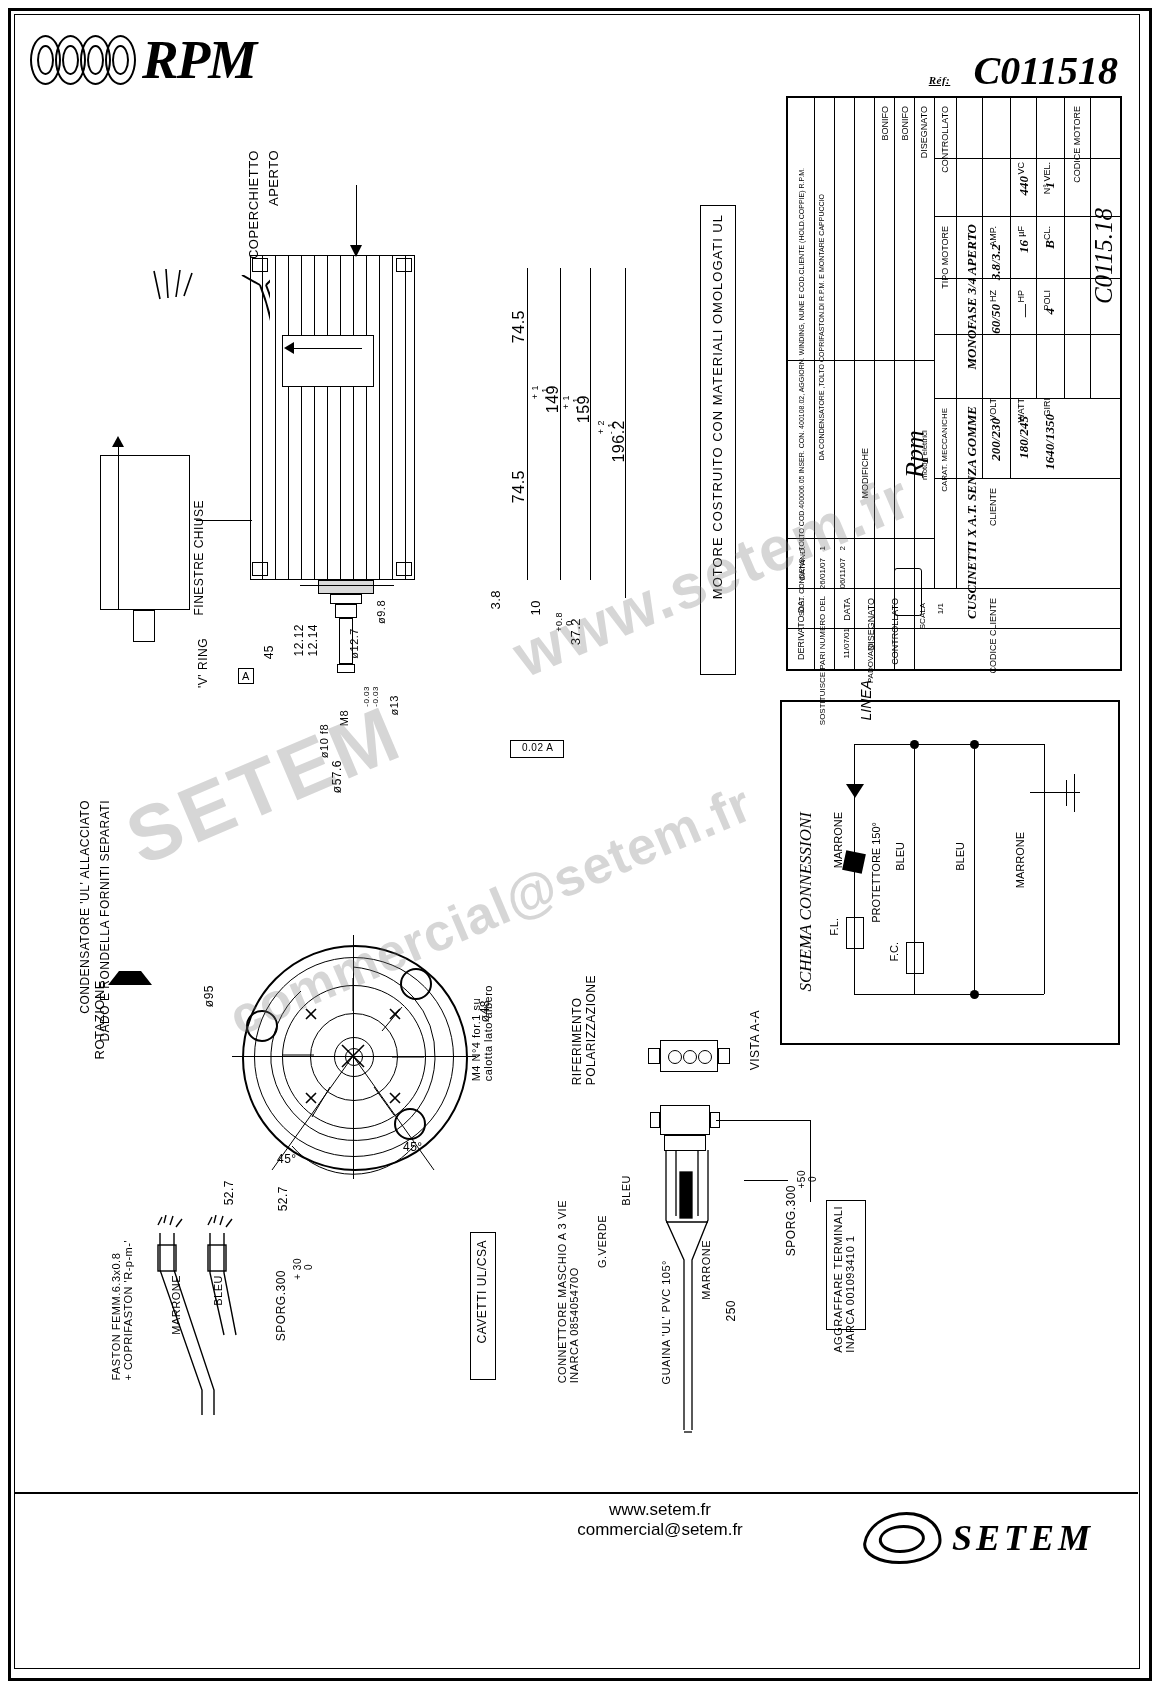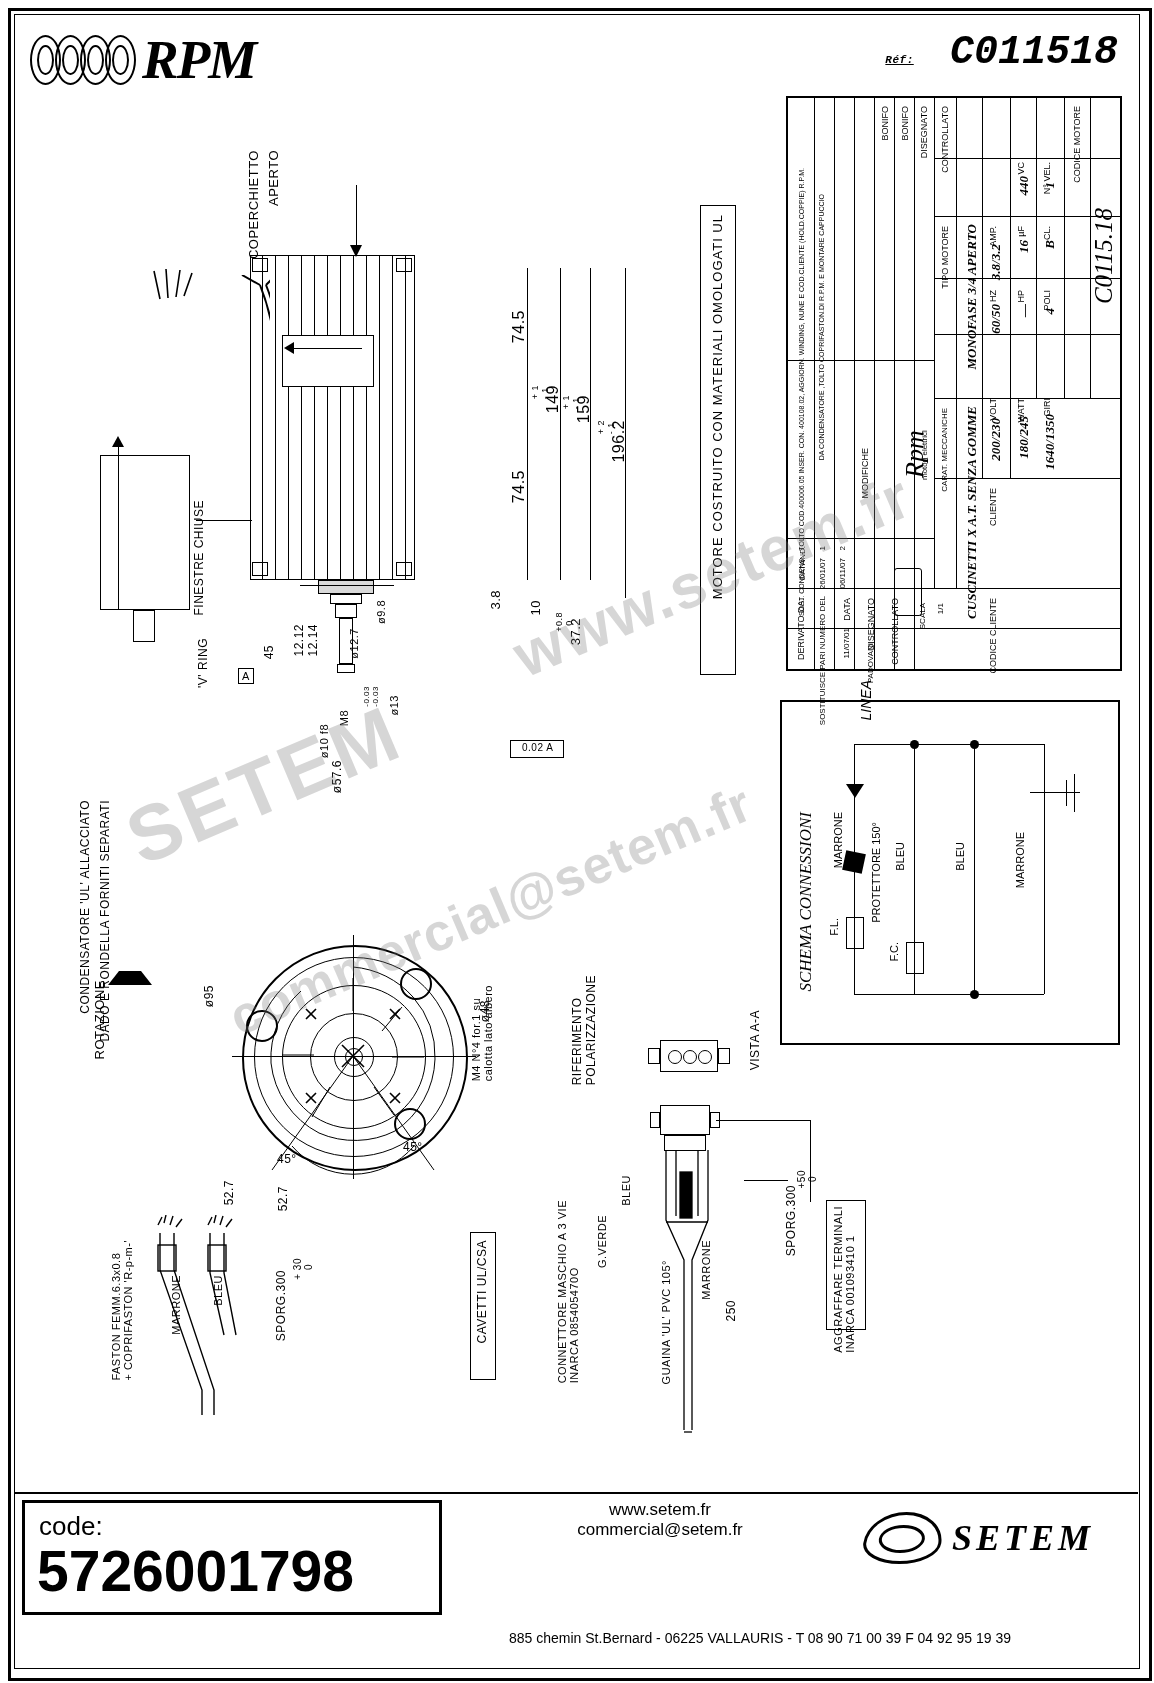--- a/index.html
+++ b/index.html
@@ -7,21 +7,21 @@
   #sheet{position:relative;width:1154px;height:1683px;overflow:hidden;background:#fff;}
   .border-outer{position:absolute;left:8px;top:8px;width:1138px;height:1667px;border:3px solid #000;}
   .border-inner{position:absolute;left:14px;top:14px;width:1124px;height:1653px;border:1px solid #000;}
 
   
   #logo{position:absolute;left:30px;top:28px;display:flex;align-items:center;}
   #logo .coils{display:flex;align-items:center;}
   .coil{width:27px;height:46px;border:2px solid #000;border-radius:50%/50%;margin-right:-6px;position:relative;}
   .coil:before{content:"";position:absolute;left:5px;top:8px;right:5px;bottom:8px;border:2px solid #000;border-radius:50%;}
   #logo .word{font-family:"Liberation Serif",serif;font-style:italic;font-weight:bold;font-size:55px;letter-spacing:-2px;margin-left:12px;}
-  #ref{position:absolute;right:36px;top:30px;font-family:Liberation Mono, monospace;font-style:italic;font-weight:bold;font-size:37px;}
+  #ref{position:absolute;right:36px;top:47px;font-family:Liberation Serif, serif;font-style:italic;font-weight:bold;font-size:37px;}
   #ref .lbl{text-decoration:underline;margin-right:14px;}
   #ref .val{font-size:40px;}
 
   
   .vt{writing-mode:vertical-rl;transform:rotate(180deg);white-space:nowrap;}
   .lbl{font-size:11px;letter-spacing:.5px;}
   .box{position:absolute;border:1px solid #000;box-sizing:border-box;}
   .line{position:absolute;background:#000;}
   .hl{height:1px;}
   .vl{width:1px;}
@@ -444,27 +444,22 @@
   <div class="line vl" style="left:810px;top:1120px;height:82px;"></div>
   <div class="line hl" style="left:744px;top:1180px;width:44px;"></div>
 
   <div id="wm">
     <div class="wm1">SETEM</div>
     <div class="wm2">www.setem.fr</div>
     <div class="wm3">commercial@setem.fr</div>
   </div>
 
   <div id="footer-sep"></div>
-  <div id="codebox">
-    <span class="k">code:</span>
-    <span class="v">5726001798</span>
-  </div>
   <div id="foot-mid">
     <div class="l1">www.setem.fr</div>
     <div class="l2">commercial@setem.fr</div>
   </div>
-  <div id="foot-addr">885 chemin St.Bernard  -  06225 VALLAURIS  -  T 08 90 71 00 39   F 04 92 95 19 39</div>
   <div id="setem-logo">
     <span class="swirl"></span>
     <span class="s">SETEM</span>
   </div>
 
 </div>
 
 </body></html>

